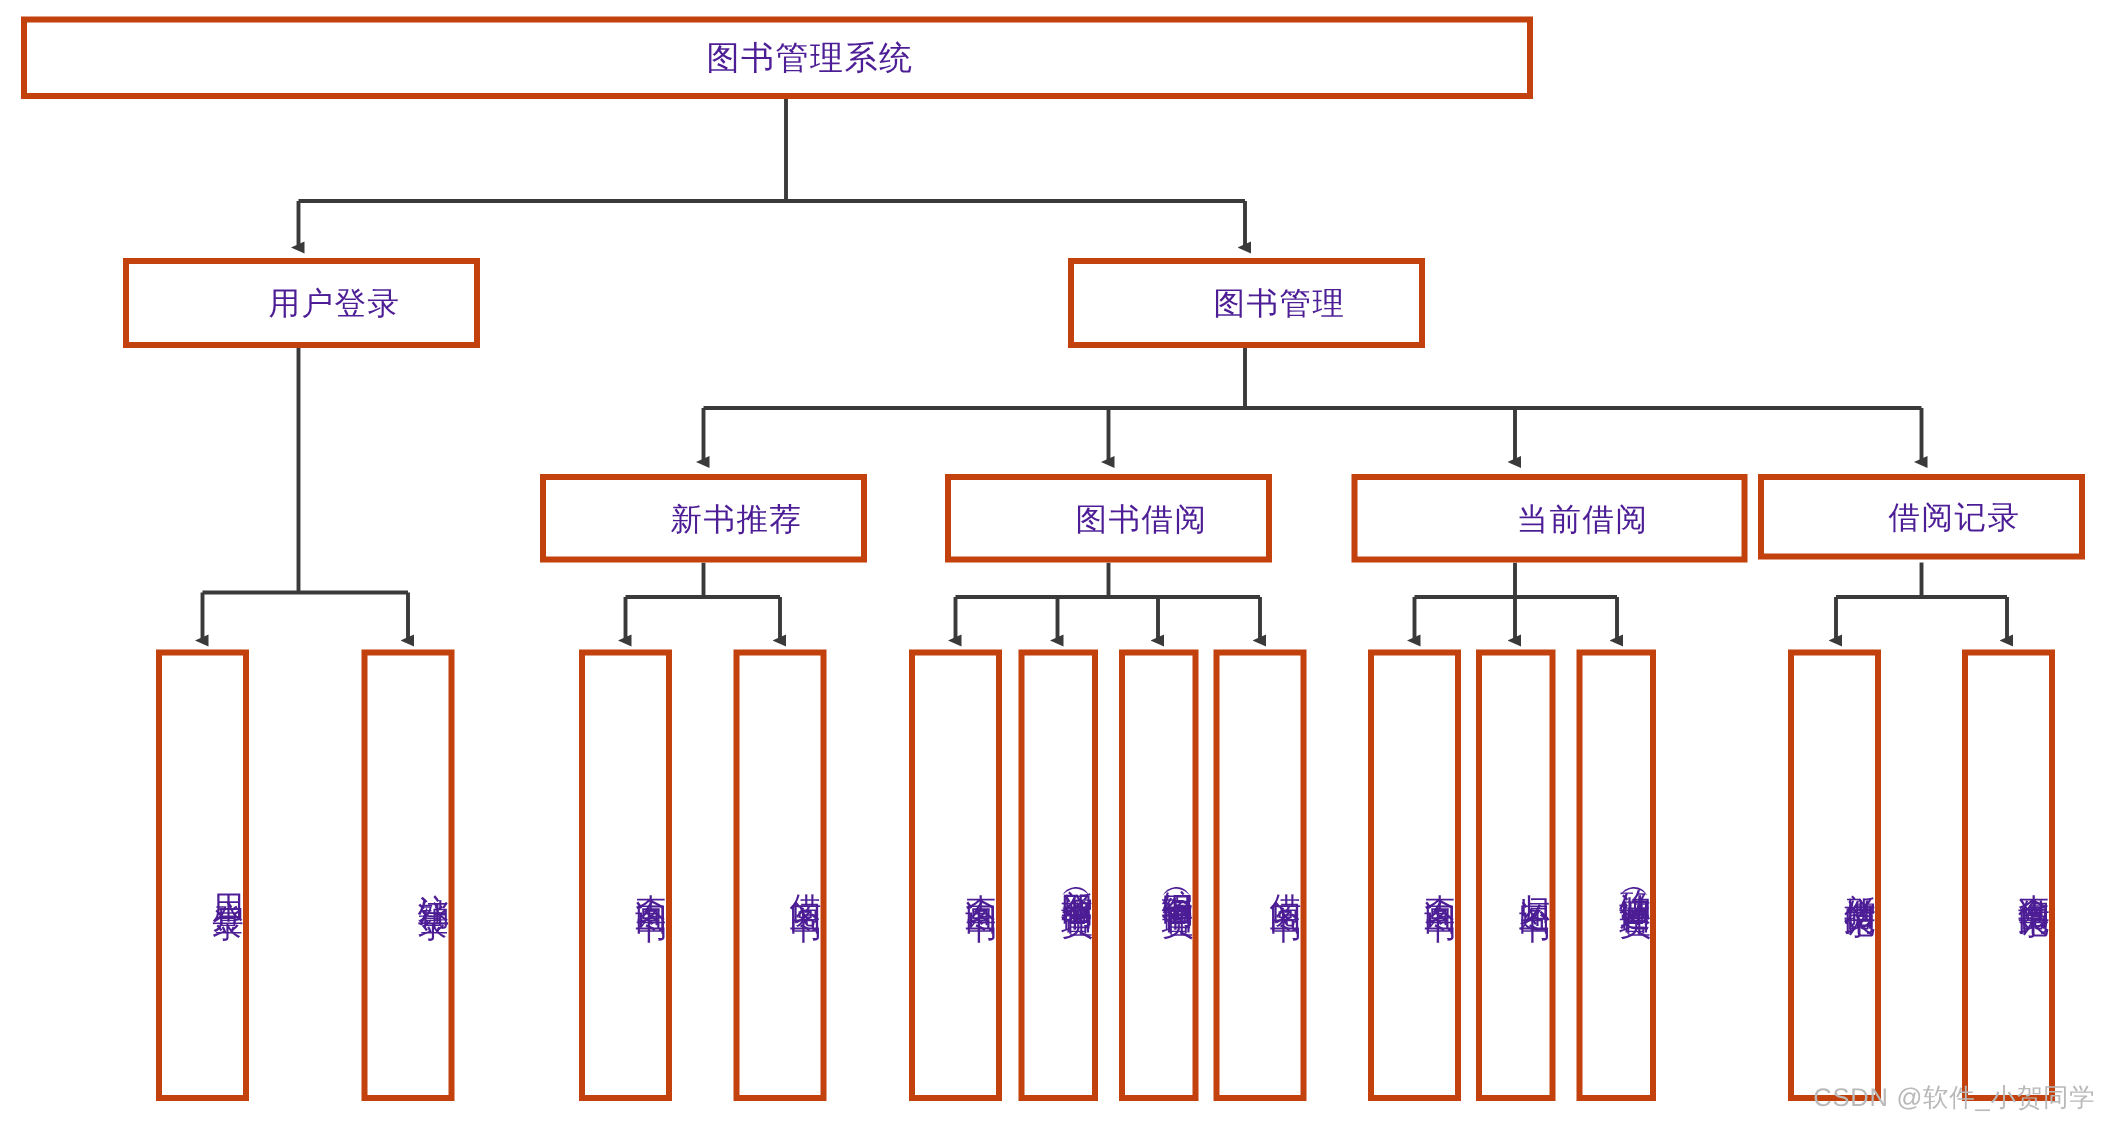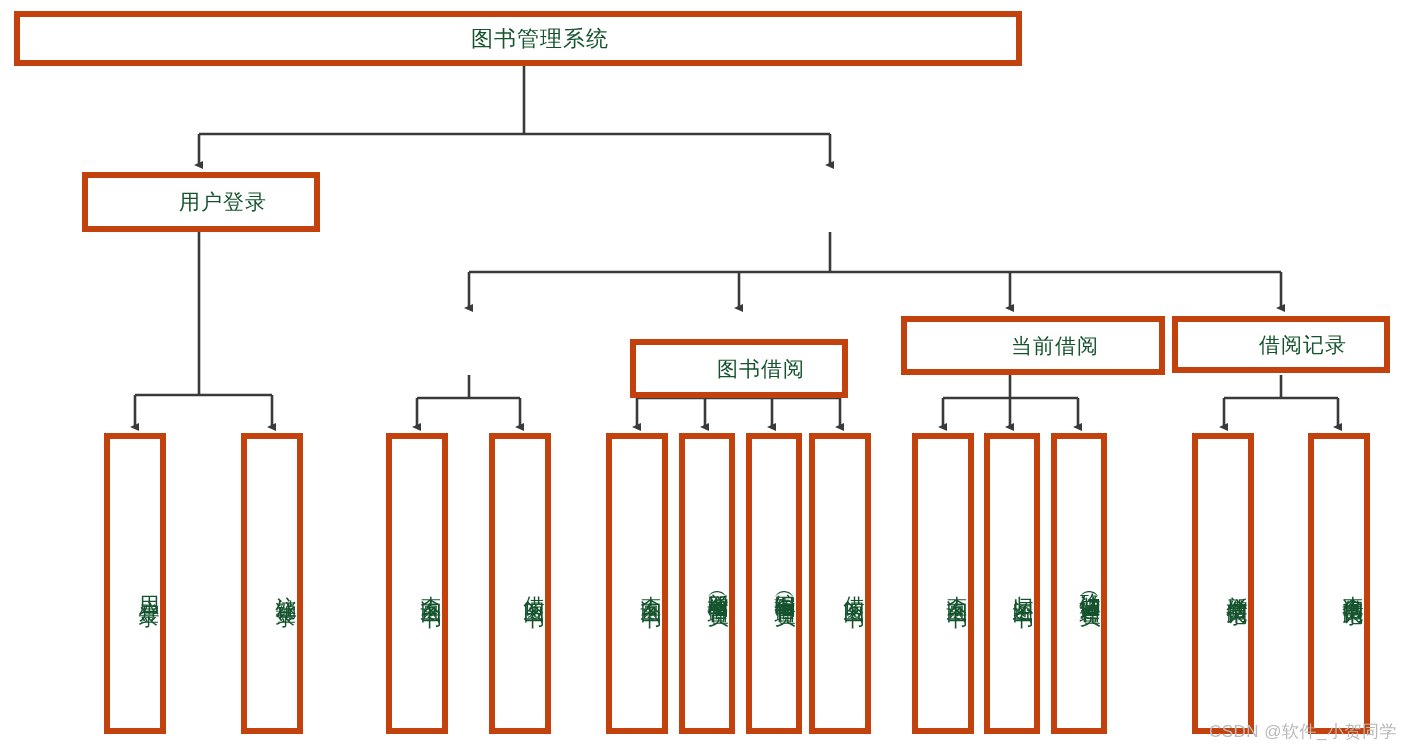--- a/index.html
+++ b/index.html
@@ -23,25 +23,25 @@
     left: 0;
     top: 0;
     width: 1405px;
     height: 747px;
     pointer-events: none;
   }
   .node {
     position: absolute;
     box-sizing: border-box;
     background: #ffffff;
-    border: 6px solid #c2410c;
+    border: 4px solid #c2410c;
     display: flex;
     align-items: center;
     justify-content: center;
-    color: #14532d;
+    color: #4c1d95;
     z-index: 2;
     padding-left: 44px;
   }
   .node-h {
     font-size: 21px;
     letter-spacing: 1px;
     white-space: nowrap;
   }
   .node-root {
     font-size: 22px;
@@ -124,22 +124,24 @@
       <path d="M1281,375 L1281,398"></path>
       <path d="M1224,398 L1338,398"></path>
       <path d="M1224,398 L1224,427" marker-end="url(#arrowhead)"></path>
       <path d="M1338,398 L1338,427" marker-end="url(#arrowhead)"></path>
     </g>
   </svg>
 
   <div class="node node-root" style="left:14px; top:11px; width:1008px; height:55px;">图书管理系统</div>
 
   <div class="node node-h" style="left:82px; top:172px; width:238px; height:60px;">用户登录</div>
+  <div class="node node-h" style="left:712px; top:172px; width:238px; height:60px;">图书管理</div>
 
-  <div class="node node-h" style="left:630px; top:316px; width:218px; height:59px;margin-top:23px;">图书借阅</div>
+  <div class="node node-h" style="left:360px; top:316px; width:218px; height:59px;">新书推荐</div>
+  <div class="node node-h" style="left:630px; top:316px; width:218px; height:59px;">图书借阅</div>
   <div class="node node-h" style="left:901px; top:316px; width:264px; height:59px;">当前借阅</div>
   <div class="node node-h" style="left:1172px; top:316px; width:218px; height:57px;">借阅记录</div>
 
   <div class="node node-v" style="left:104px; top:433px; width:62px; height:301px;">用户登录</div>
   <div class="node node-v" style="left:241px; top:433px; width:62px; height:301px;">注销登录</div>
 
   <div class="node node-v" style="left:386px; top:433px; width:62px; height:301px;">查询图书</div>
   <div class="node node-v" style="left:489px; top:433px; width:62px; height:301px;">借阅图书</div>
 
   <div class="node node-v" style="left:606px; top:433px; width:62px; height:301px;">查询图书</div>

